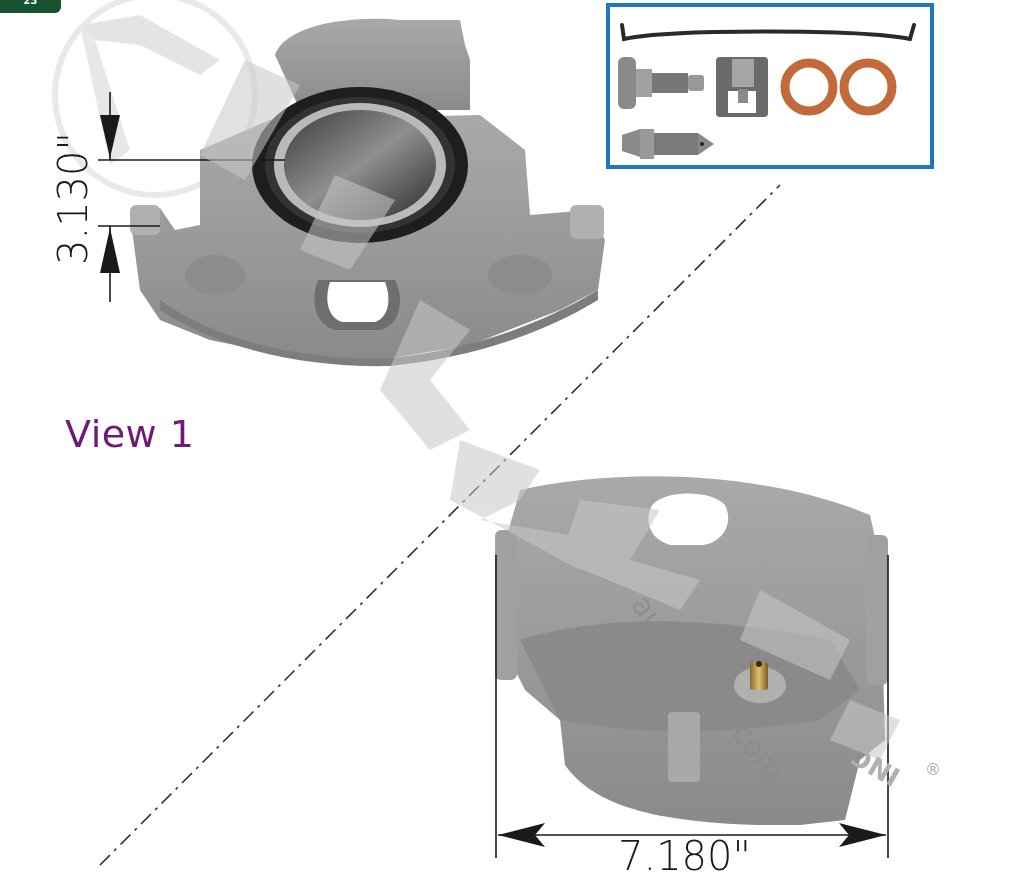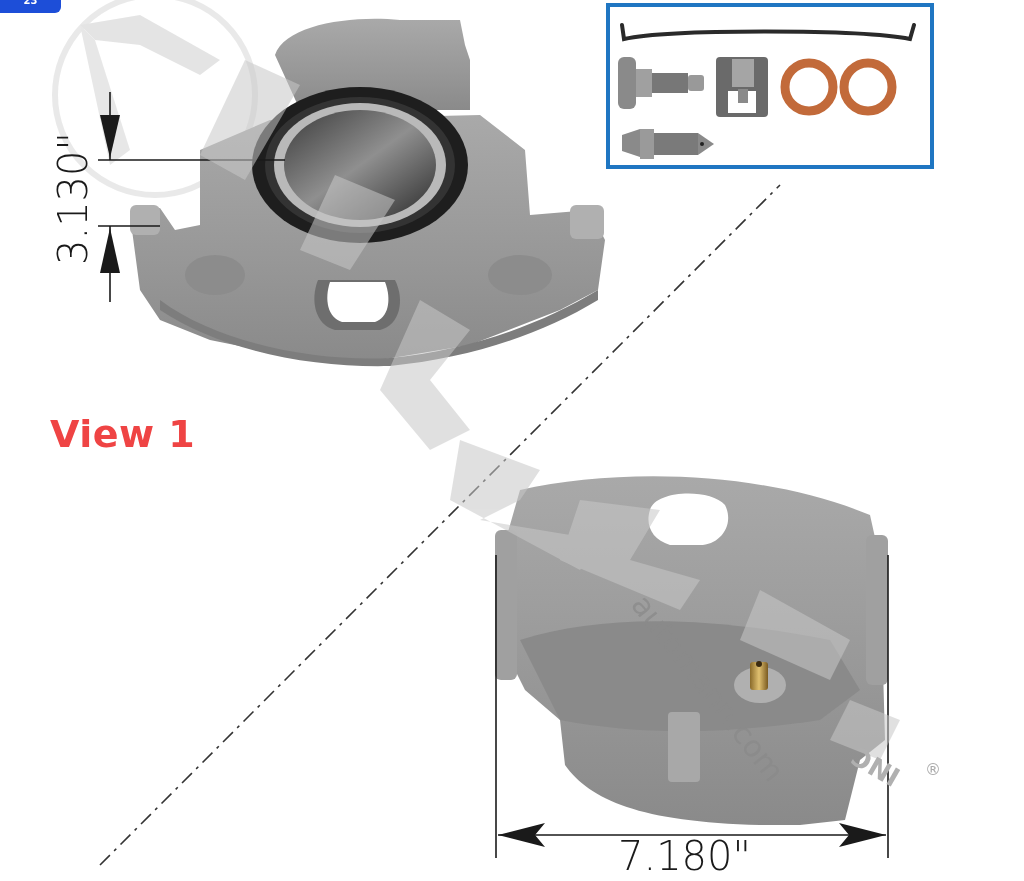--- a/index.html
+++ b/index.html
@@ -1,26 +1,26 @@
 <!DOCTYPE html>
 <html><head>
 <meta charset="utf-8">
 <style>
   html, body { margin: 0; padding: 0; background: #ffffff; }
   body { width: 1024px; height: 881px; position: relative; overflow: hidden;
          font-family: "DejaVu Sans", sans-serif; }
   .abs { position: absolute; }
   #canvas { position: absolute; left: 0; top: 0; width: 1024px; height: 881px; }
   .badge { position: absolute; left: 0; top: 0; width: 61px; height: 13px;
-           background: #1d4ed8; border-radius: 0 0 6px 0; color: #fff;
+           background: #14532d; border-radius: 0 0 6px 0; color: #fff;
            font-size: 10px; font-weight: bold; line-height: 6px; text-align: center;
            overflow: hidden; }
   .badge span { display: block; margin-top: -2px; }
-  .view-label { position: absolute; font-size: 38px; color: #ef4444; font-weight: 700;
-                letter-spacing: 0.5px; font-family: "DejaVu Sans", sans-serif; }
+  .view-label { position: absolute; font-size: 38px; color: #701a75; font-weight: 400;
+                letter-spacing: 0.5px; font-family: "DejaVu Sans", sans-serif; margin-left: 15px; }
   .dim-text { position: absolute; font-size: 40px; color: #1a1a1a;
               font-family: "DejaVu Sans", sans-serif; font-weight: 300; }
   .dim-vert { transform: rotate(-90deg); transform-origin: left top; }
   .kit-box { position: absolute; left: 606px; top: 3px; width: 328px; height: 166px;
              border: 4px solid #1f76c2; box-sizing: border-box; background: #fff; }
 </style>
 </head>
 <body>
 
 <div id="canvas">

